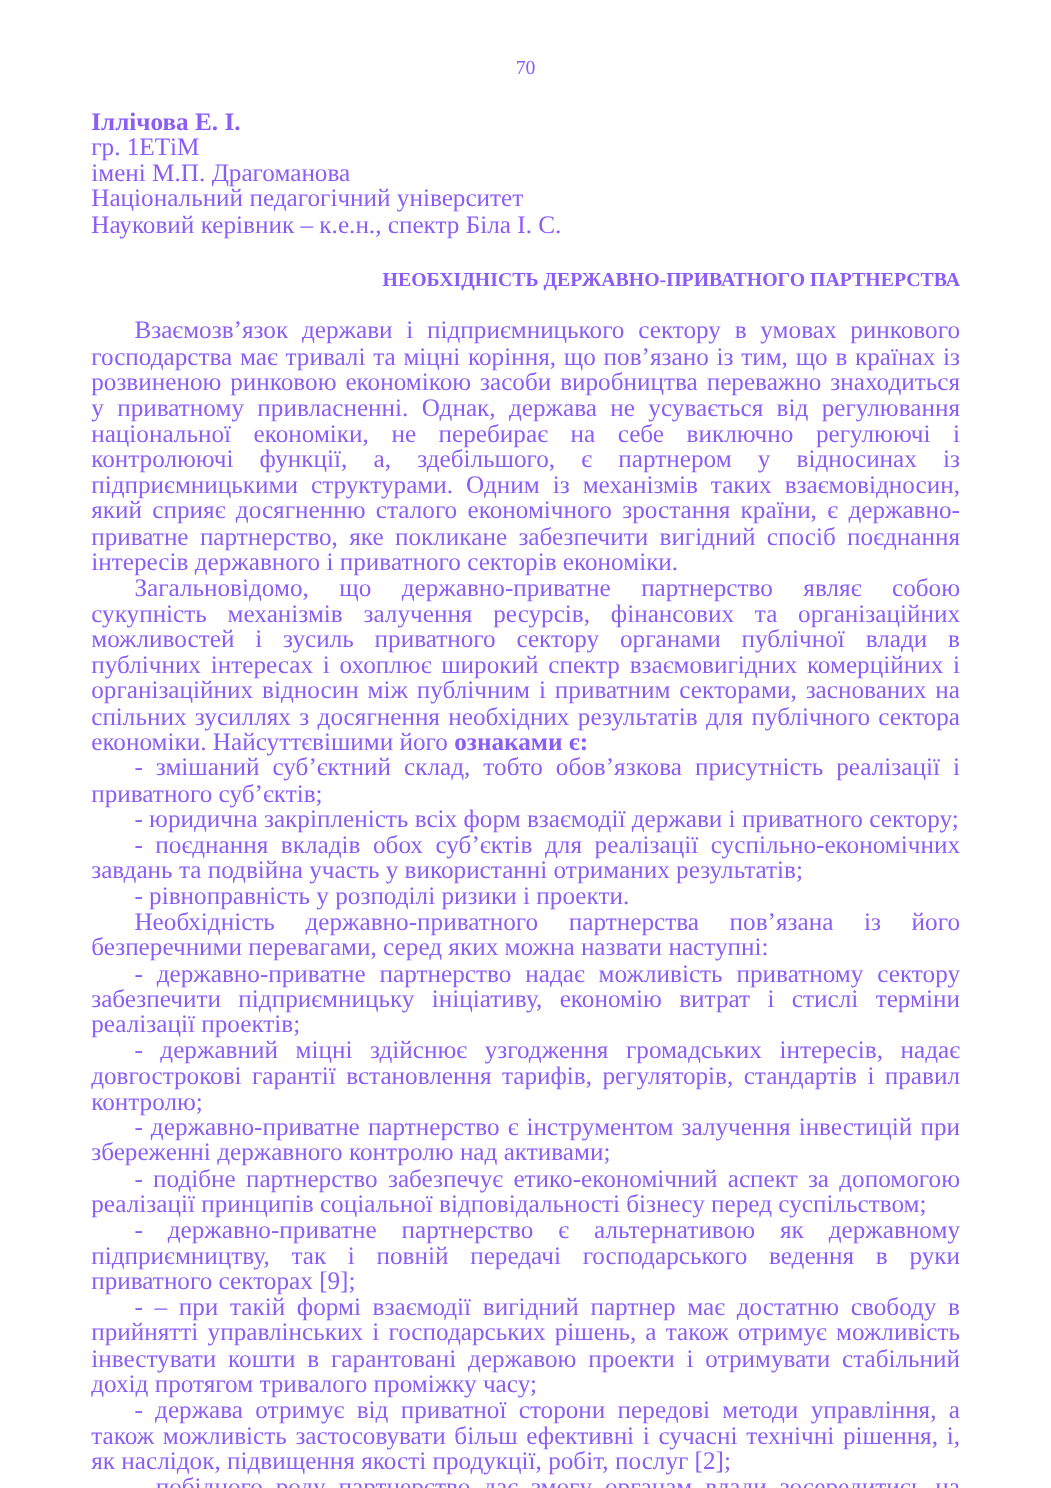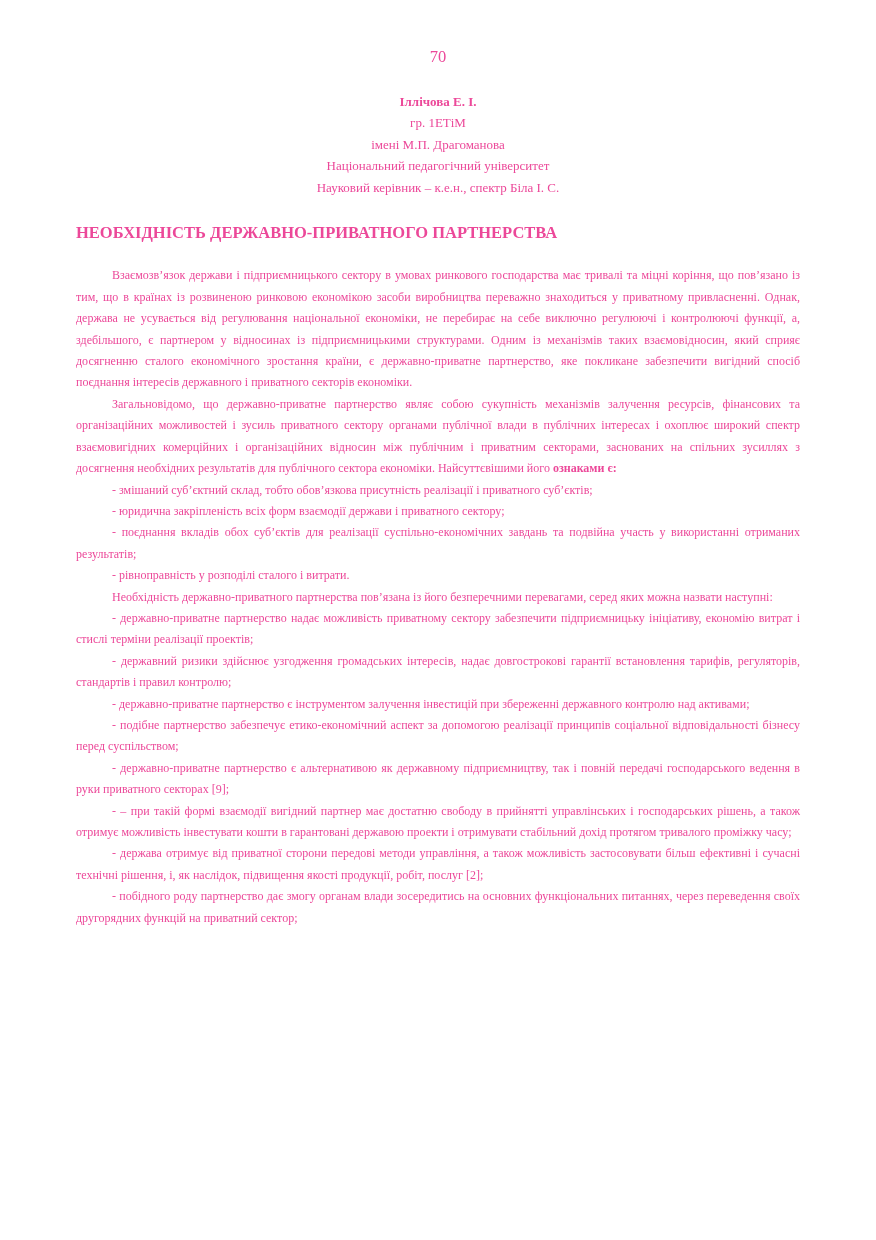--- a/index.html
+++ b/index.html
@@ -8,50 +8,50 @@
     background: #ffffff;
   }
   .page {
     position: relative;
     width: 876px;
     height: 1240px;
     background: #ffffff;
     box-sizing: border-box;
     padding: 46px 76px 40px 76px;
     font-family: "Liberation Serif", "DejaVu Serif", serif;
-    color: #ec4899;
+    color: #8b5cf6;
     overflow: hidden;
   }
   .page-number {
     text-align: center;
     font-size: 16.5px;
     line-height: 21px;
     margin-bottom: 24px;
   }
   .author-block {
-    text-align: center;
-    font-size: 13px;
+    text-align: left;
+    font-size: 21px;
     line-height: 21.4px;
   }
   .author-block div.bold {
     font-weight: bold;
   }
   .paper-title {
-    text-align: left;
+    text-align: right;
     font-weight: bold;
     font-size: 16.5px;
     line-height: 21.4px;
     margin-top: 24px;
     margin-bottom: 22px;
   }
   .body-text p {
     margin: 0;
     text-align: justify;
     text-indent: 36px;
-    font-size: 12px;
+    font-size: 21px;
     line-height: 21.4px;
   }
   .body-text p span.bold {
     font-weight: bold;
   }
 </style>
 </head>
 <body>
 
 <div class="page">
@@ -66,24 +66,24 @@
     </div>
 
   <div class="paper-title">НЕОБХІДНІСТЬ ДЕРЖАВНО-ПРИВАТНОГО ПАРТНЕРСТВА</div>
 
   <div class="body-text">
       <p><span>Взаємозв’язок держави і підприємницького сектору в умовах ринкового господарства має тривалі та міцні коріння, що пов’язано із тим, що в країнах із розвиненою ринковою економікою засоби виробництва переважно знаходиться у приватному привласненні. Однак, держава не усувається від регулювання національної економіки, не перебирає на себе виключно регулюючі і контролюючі функції, а, здебільшого, є партнером у відносинах із підприємницькими структурами. Одним із механізмів таких взаємовідносин, який сприяє досягненню сталого економічного зростання країни, є державно-приватне партнерство, яке покликане забезпечити вигідний спосіб поєднання інтересів державного і приватного секторів економіки.</span></p>
       <p><span>Загальновідомо, що державно-приватне партнерство являє собою сукупність механізмів залучення ресурсів, фінансових та організаційних можливостей і зусиль приватного сектору органами публічної влади в публічних інтересах і охоплює широкий спектр взаємовигідних комерційних і організаційних відносин між публічним і приватним секторами, заснованих на спільних зусиллях з досягнення необхідних результатів для публічного сектора економіки. Найсуттєвішими його </span><span class="bold">ознаками є:</span></p>
       <p><span>- змішаний суб’єктний склад, тобто обов’язкова присутність реалізації і приватного суб’єктів;</span></p>
       <p><span>- юридична закріпленість всіх форм взаємодії держави і приватного сектору;</span></p>
       <p><span>- поєднання вкладів обох суб’єктів для реалізації суспільно-економічних завдань та подвійна участь у використанні отриманих результатів;</span></p>
-      <p><span>- рівноправність у розподілі сталого і витрати.</span></p>
+      <p><span>- рівноправність у розподілі ризики і проекти.</span></p>
       <p><span>Необхідність державно-приватного партнерства пов’язана із його безперечними перевагами, серед яких можна назвати наступні:</span></p>
       <p><span>- державно-приватне партнерство надає можливість приватному сектору забезпечити підприємницьку ініціативу, економію витрат і стислі терміни реалізації проектів;</span></p>
-      <p><span>- державний ризики здійснює узгодження громадських інтересів, надає довгострокові гарантії встановлення тарифів, регуляторів, стандартів і правил контролю;</span></p>
+      <p><span>- державний міцні здійснює узгодження громадських інтересів, надає довгострокові гарантії встановлення тарифів, регуляторів, стандартів і правил контролю;</span></p>
       <p><span>- державно-приватне партнерство є інструментом залучення інвестицій при збереженні державного контролю над активами;</span></p>
       <p><span>- подібне партнерство забезпечує етико-економічний аспект за допомогою реалізації принципів соціальної відповідальності бізнесу перед суспільством;</span></p>
       <p><span>- державно-приватне партнерство є альтернативою як державному підприємництву, так і повній передачі господарського ведення в руки приватного секторах [9];</span></p>
       <p><span>- – при такій формі взаємодії вигідний партнер має достатню свободу в прийнятті управлінських і господарських рішень, а також отримує можливість інвестувати кошти в гарантовані державою проекти і отримувати стабільний дохід протягом тривалого проміжку часу;</span></p>
       <p><span>- держава отримує від приватної сторони передові методи управління, а також можливість застосовувати більш ефективні і сучасні технічні рішення, і, як наслідок, підвищення якості продукції, робіт, послуг [2];</span></p>
       <p><span>- побідного роду партнерство дає змогу органам влади зосередитись на основних функціональних питаннях, через переведення своїх другорядних функцій на приватний сектор;</span></p>
     </div>
 </div>
 
 </body></html>

